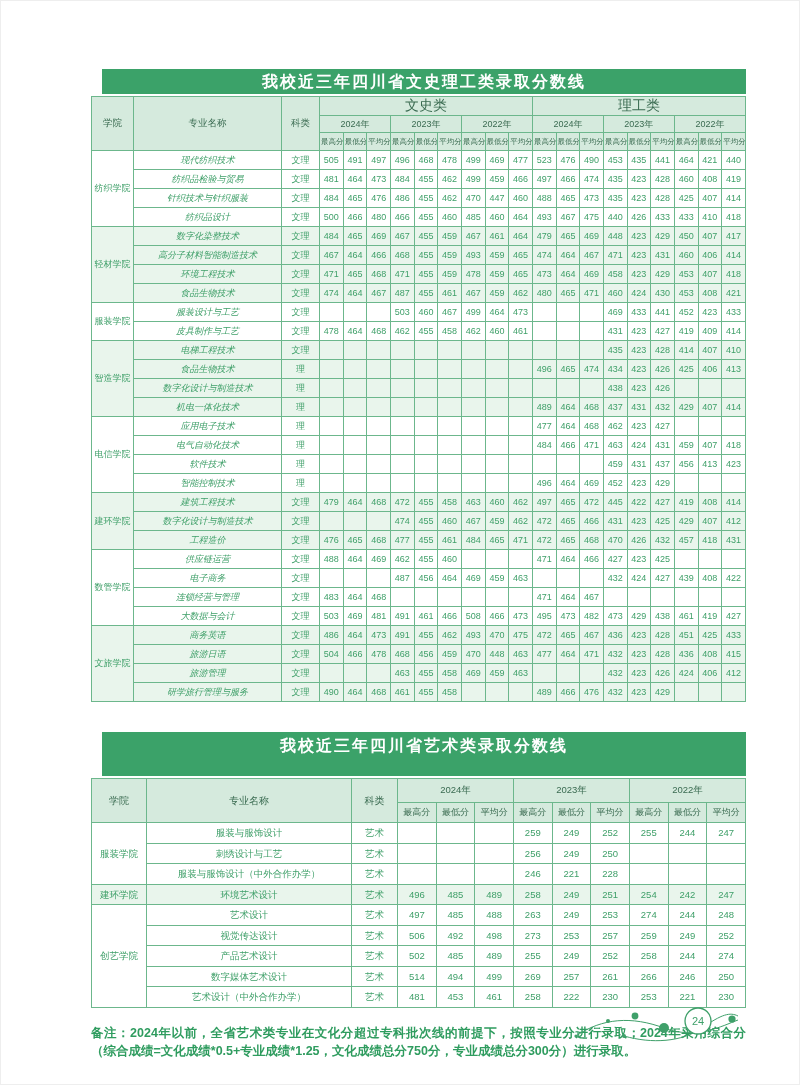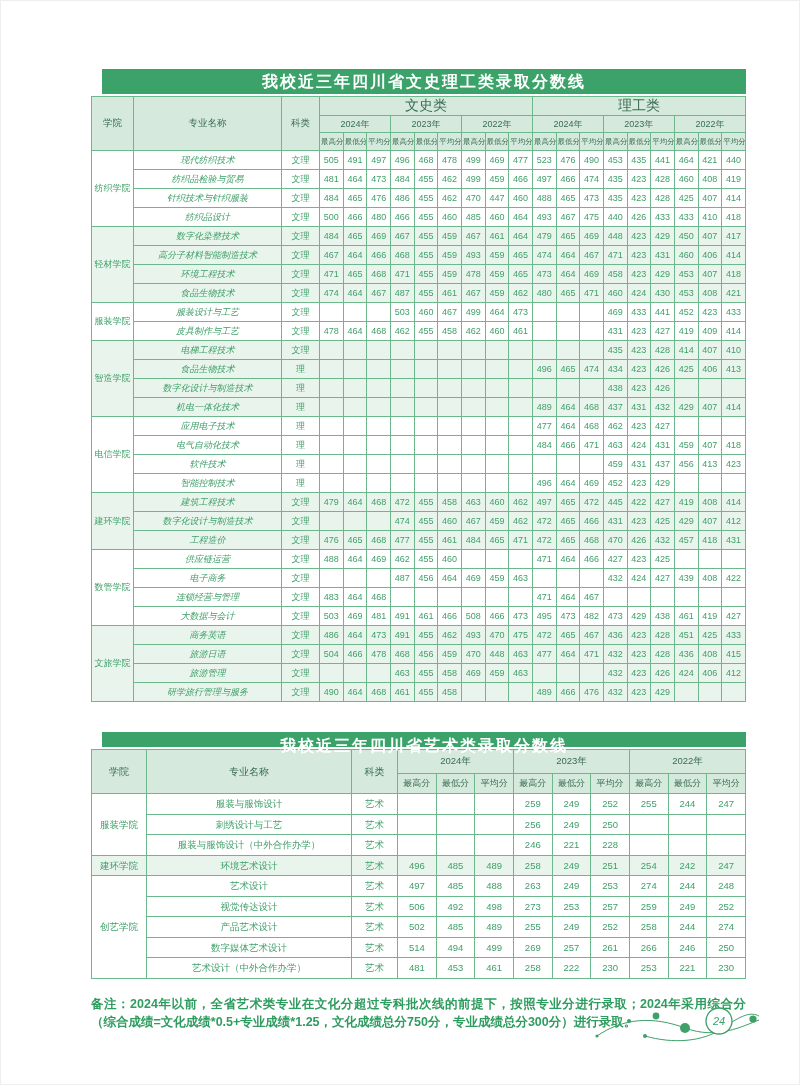--- a/index.html
+++ b/index.html
@@ -24,21 +24,21 @@
   .content{position:absolute;left:90px;top:68px;width:655px;}
   .title-band{
     background:var(--accent);
     color:#ffffff;
     font-weight:bold;
     text-align:center;
     letter-spacing:2px;
     margin-left:11px;
   }
   .title-band.t1{height:25px;line-height:25px;font-size:16px;}
-  .title-band.t2{height:15px;line-height:27px;font-size:16px;margin-top:30px;}
+  .title-band.t2{height:44px;line-height:27px;font-size:16px;margin-top:30px;}
   table{
     width:655px;
     border-collapse:collapse;
     table-layout:fixed;
     margin-top:2px;
   }
   th,td{
     border:1px solid var(--border);
     text-align:center;
     vertical-align:middle;
@@ -69,22 +69,22 @@
     margin-top:16px;
     width:655px;
     color:var(--noteText);
     font-size:12.5px;
     font-weight:600;
     line-height:1.5;
     text-align:justify;
   }
   .page-deco{
     position:absolute;
-    right:36px;bottom:26px;
-    width:170px;height:52px;font-style:italic;
+    right:57px;bottom:26px;
+    width:170px;height:52px;
   }
   .page-deco svg{display:block;}
 </style>
 </head>
 <body>
 
 <div class="page">
   <div class="content">
 
     <div class="title-band t1">我校近三年四川省文史理工类录取分数线</div>

